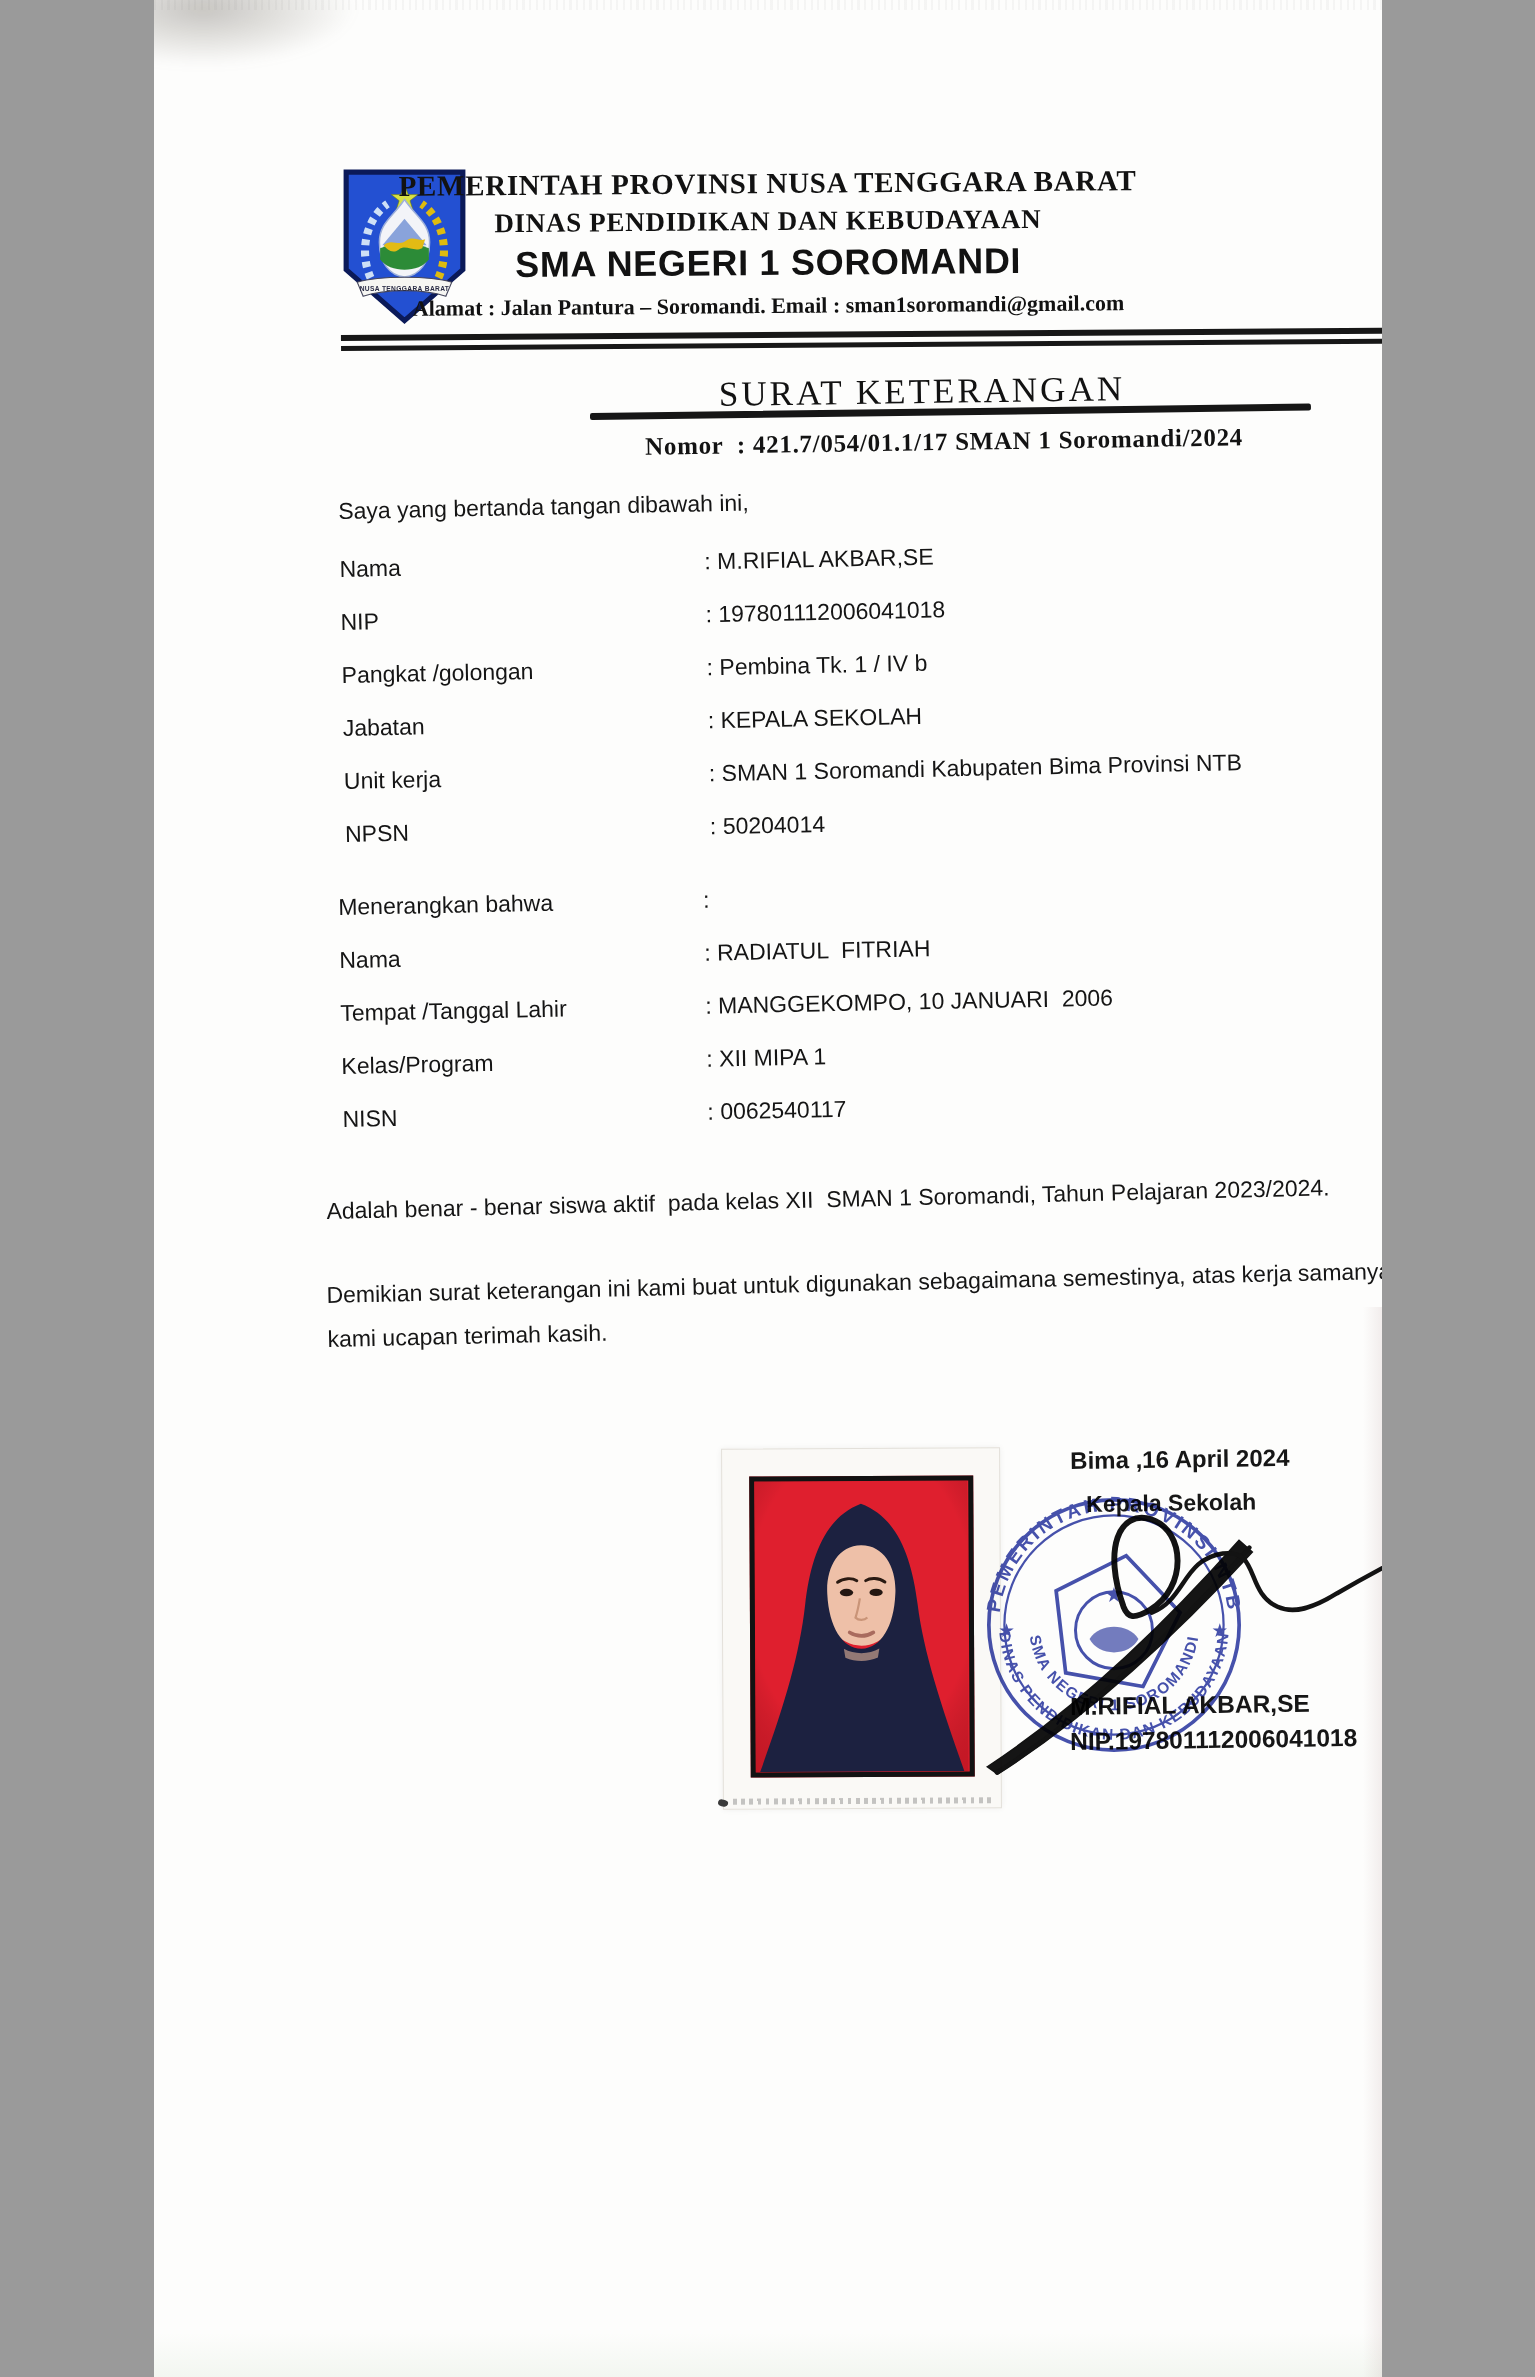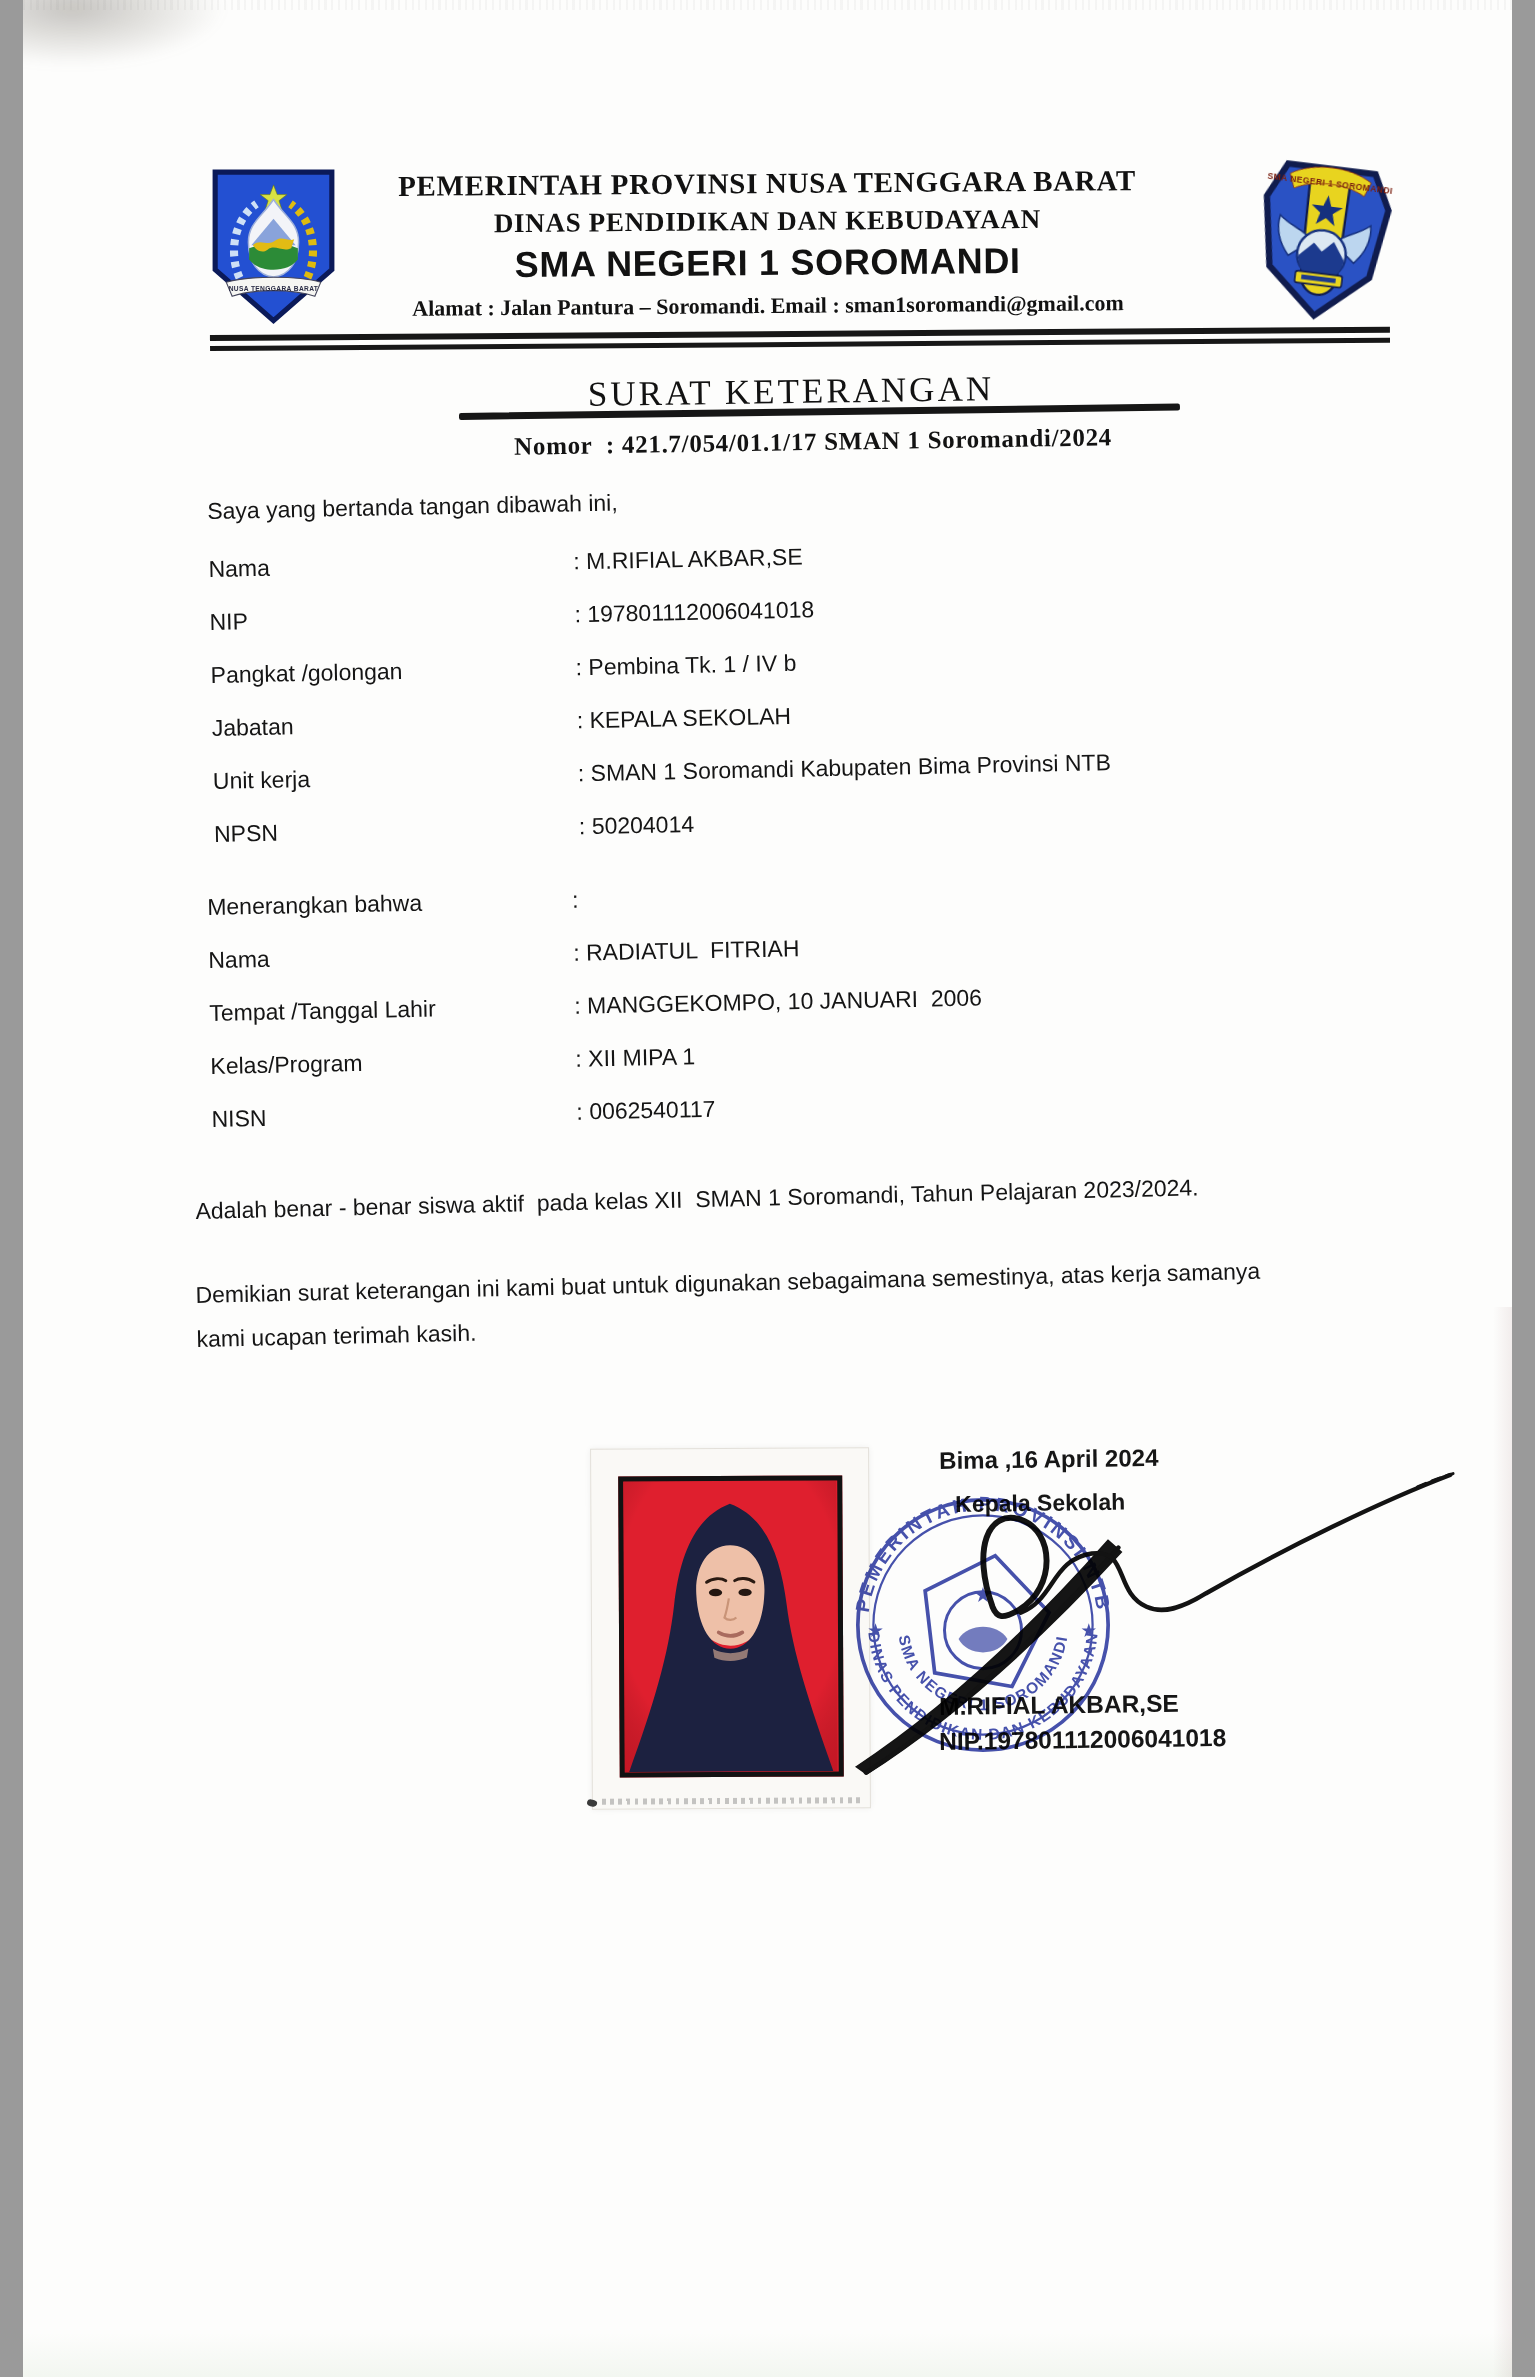--- a/index.html
+++ b/index.html
@@ -1,17 +1,17 @@
 <!DOCTYPE html>
 <html style="font-size:12px"><head>
 <meta charset="utf-8">
 <style>
   html,body { margin:0; padding:0; background:#9a9a9a; }
   .page {
-    position:relative; width:1489px; height:2377px; margin:0 auto;
+    position:relative; width:1228px; height:2377px; margin:0 auto;
     background:#fdfdfc; overflow:hidden; color:#1c1c1c;
     font-family:"Liberation Sans", sans-serif;
   }
   
   .smudge-tl { position:absolute; left:-22px; top:-18.5px; width:237px; height:89px;
     background:radial-gradient(ellipse at 30% 30%, rgba(110,105,95,.38), transparent 65%);
     filter:blur(5.2px); }
   .streak-top { position:absolute; left:0; top:0; width:100%; height:10.4px;
     background:repeating-linear-gradient(90deg, rgba(120,120,120,.18) 0 2.2px, transparent 2.2px 6.7px);
     opacity:.35; }

